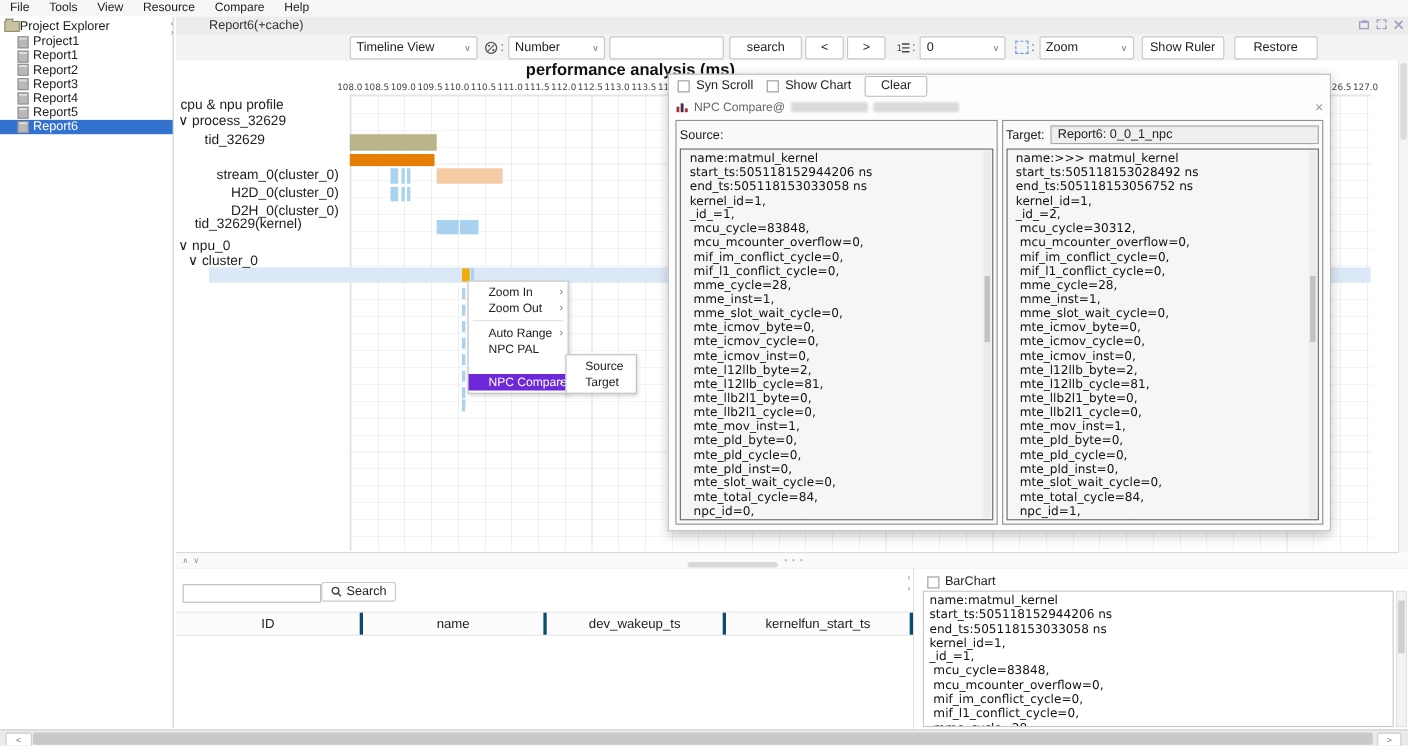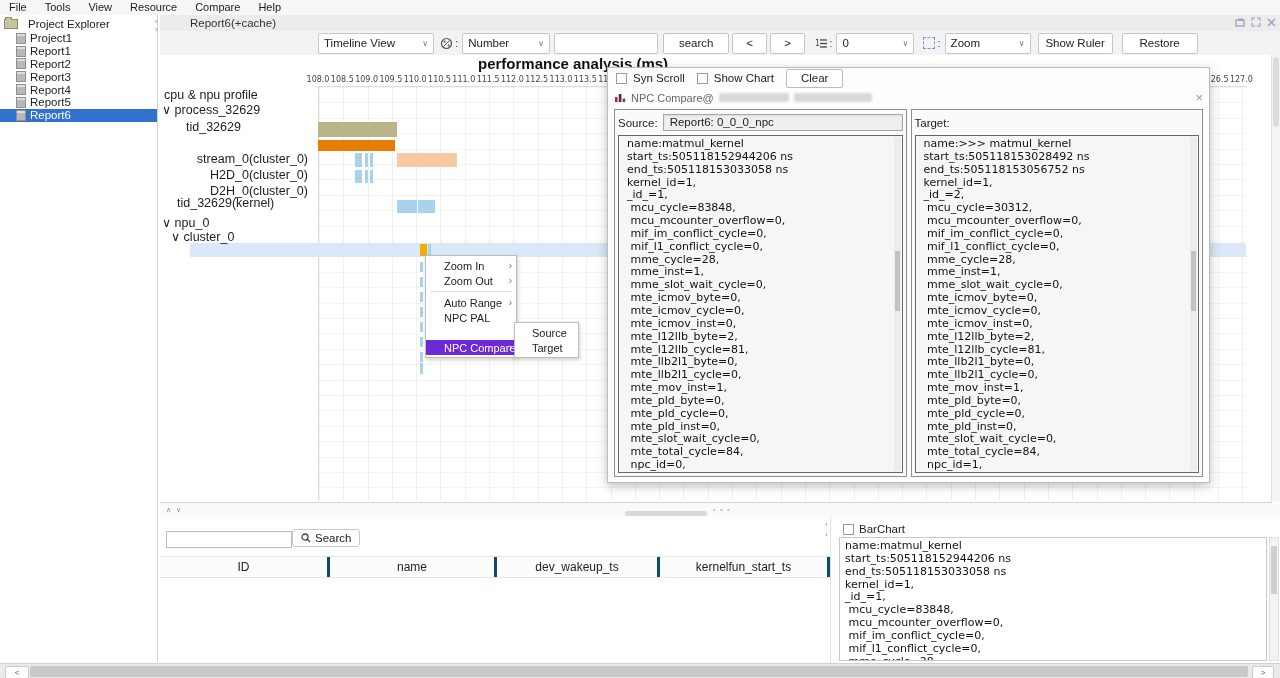--- a/index.html
+++ b/index.html
@@ -5,21 +5,21 @@
   html,body{margin:0;padding:0;background:#ffffff;}
   #stage{position:relative;width:1280px;height:678px;background:#fff;overflow:hidden;
          font-family:"Liberation Sans",sans-serif;color:#222;}
   
   #menubar{position:absolute;left:0;top:0;width:1280px;height:15px;background:#f7f7f7;
            display:flex;align-items:center;font-size:11px;color:#1c1c1c;}
   .mi{padding:0 9px;line-height:15px;cursor:default;}
   
   #explorer{position:absolute;left:0;top:15px;width:157px;height:647px;background:#fff;
             border-right:1px solid #d2d2d2;font-size:11.5px;}
-  #explorer-header{display:flex;align-items:center;gap:10px;padding:3px 0 2px 4px;color:#222;text-align:center;}
+  #explorer-header{display:flex;align-items:center;gap:0;padding:3px 0 2px 4px;color:#222;text-align:center;}
   .tree-item{display:flex;align-items:center;gap:4px;height:12.8px;padding-left:16px;color:#222;}
   .tree-item.selected{background:#3371cf;color:#fff;}
   .doc-icon{display:inline-block;width:8px;height:9px;background:#b9b9b9;border:1px solid #8f8f8f;
             box-shadow:inset 0 2px 0 #dedede;}
   .folder-icon{display:inline-block;width:12px;height:8px;background:#c8c4a0;border:1px solid #8f8c6e;
                position:relative;}
   .folder-icon:before{content:"";position:absolute;left:0;top:-3px;width:5px;height:2px;
                       background:#c8c4a0;border:1px solid #8f8c6e;border-bottom:none;}
   
   #tabbar{position:absolute;left:160px;top:15px;width:1120px;height:16px;background:#ececec;
@@ -349,21 +349,20 @@
         </svg>
       <span id="dlg-title">NPC Compare@</span>
       <span class="redact" style="width:70px"></span>
       <span class="redact" style="width:78px"></span>
       <span id="dlg-close">×</span>
     </div>
     <div id="dlg-panels">
       <div class="cmp-panel">
         <div class="cmp-head">
           <span>Source:</span>
-          <span class="cmp-field">Report6: 0_0_0_npc</span>
         </div>
         <div class="cmp-body">
           <div id="source-lines">
               <div class="kv">name:matmul_kernel</div>
               <div class="kv">start_ts:505118152944206 ns</div>
               <div class="kv">end_ts:505118153033058 ns</div>
               <div class="kv">kernel_id=1,</div>
               <div class="kv">_id_=1,</div>
               <div class="kv"> mcu_cycle=83848,</div>
               <div class="kv"> mcu_mcounter_overflow=0,</div>
@@ -389,20 +388,21 @@
               <div class="kv"> pal_mte_mme_cycle=0,</div>
             </div>
           <div class="body-scroll">
               <div class="thumb"></div>
             </div>
         </div>
       </div>
       <div class="cmp-panel">
         <div class="cmp-head">
           <span>Target:</span>
+          <span class="cmp-field">Report6: 0_0_1_npc</span>
         </div>
         <div class="cmp-body">
           <div id="target-lines">
               <div class="kv">name:&gt;&gt;&gt; matmul_kernel</div>
               <div class="kv">start_ts:505118153028492 ns</div>
               <div class="kv">end_ts:505118153056752 ns</div>
               <div class="kv">kernel_id=1,</div>
               <div class="kv">_id_=2,</div>
               <div class="kv"> mcu_cycle=30312,</div>
               <div class="kv"> mcu_mcounter_overflow=0,</div>

